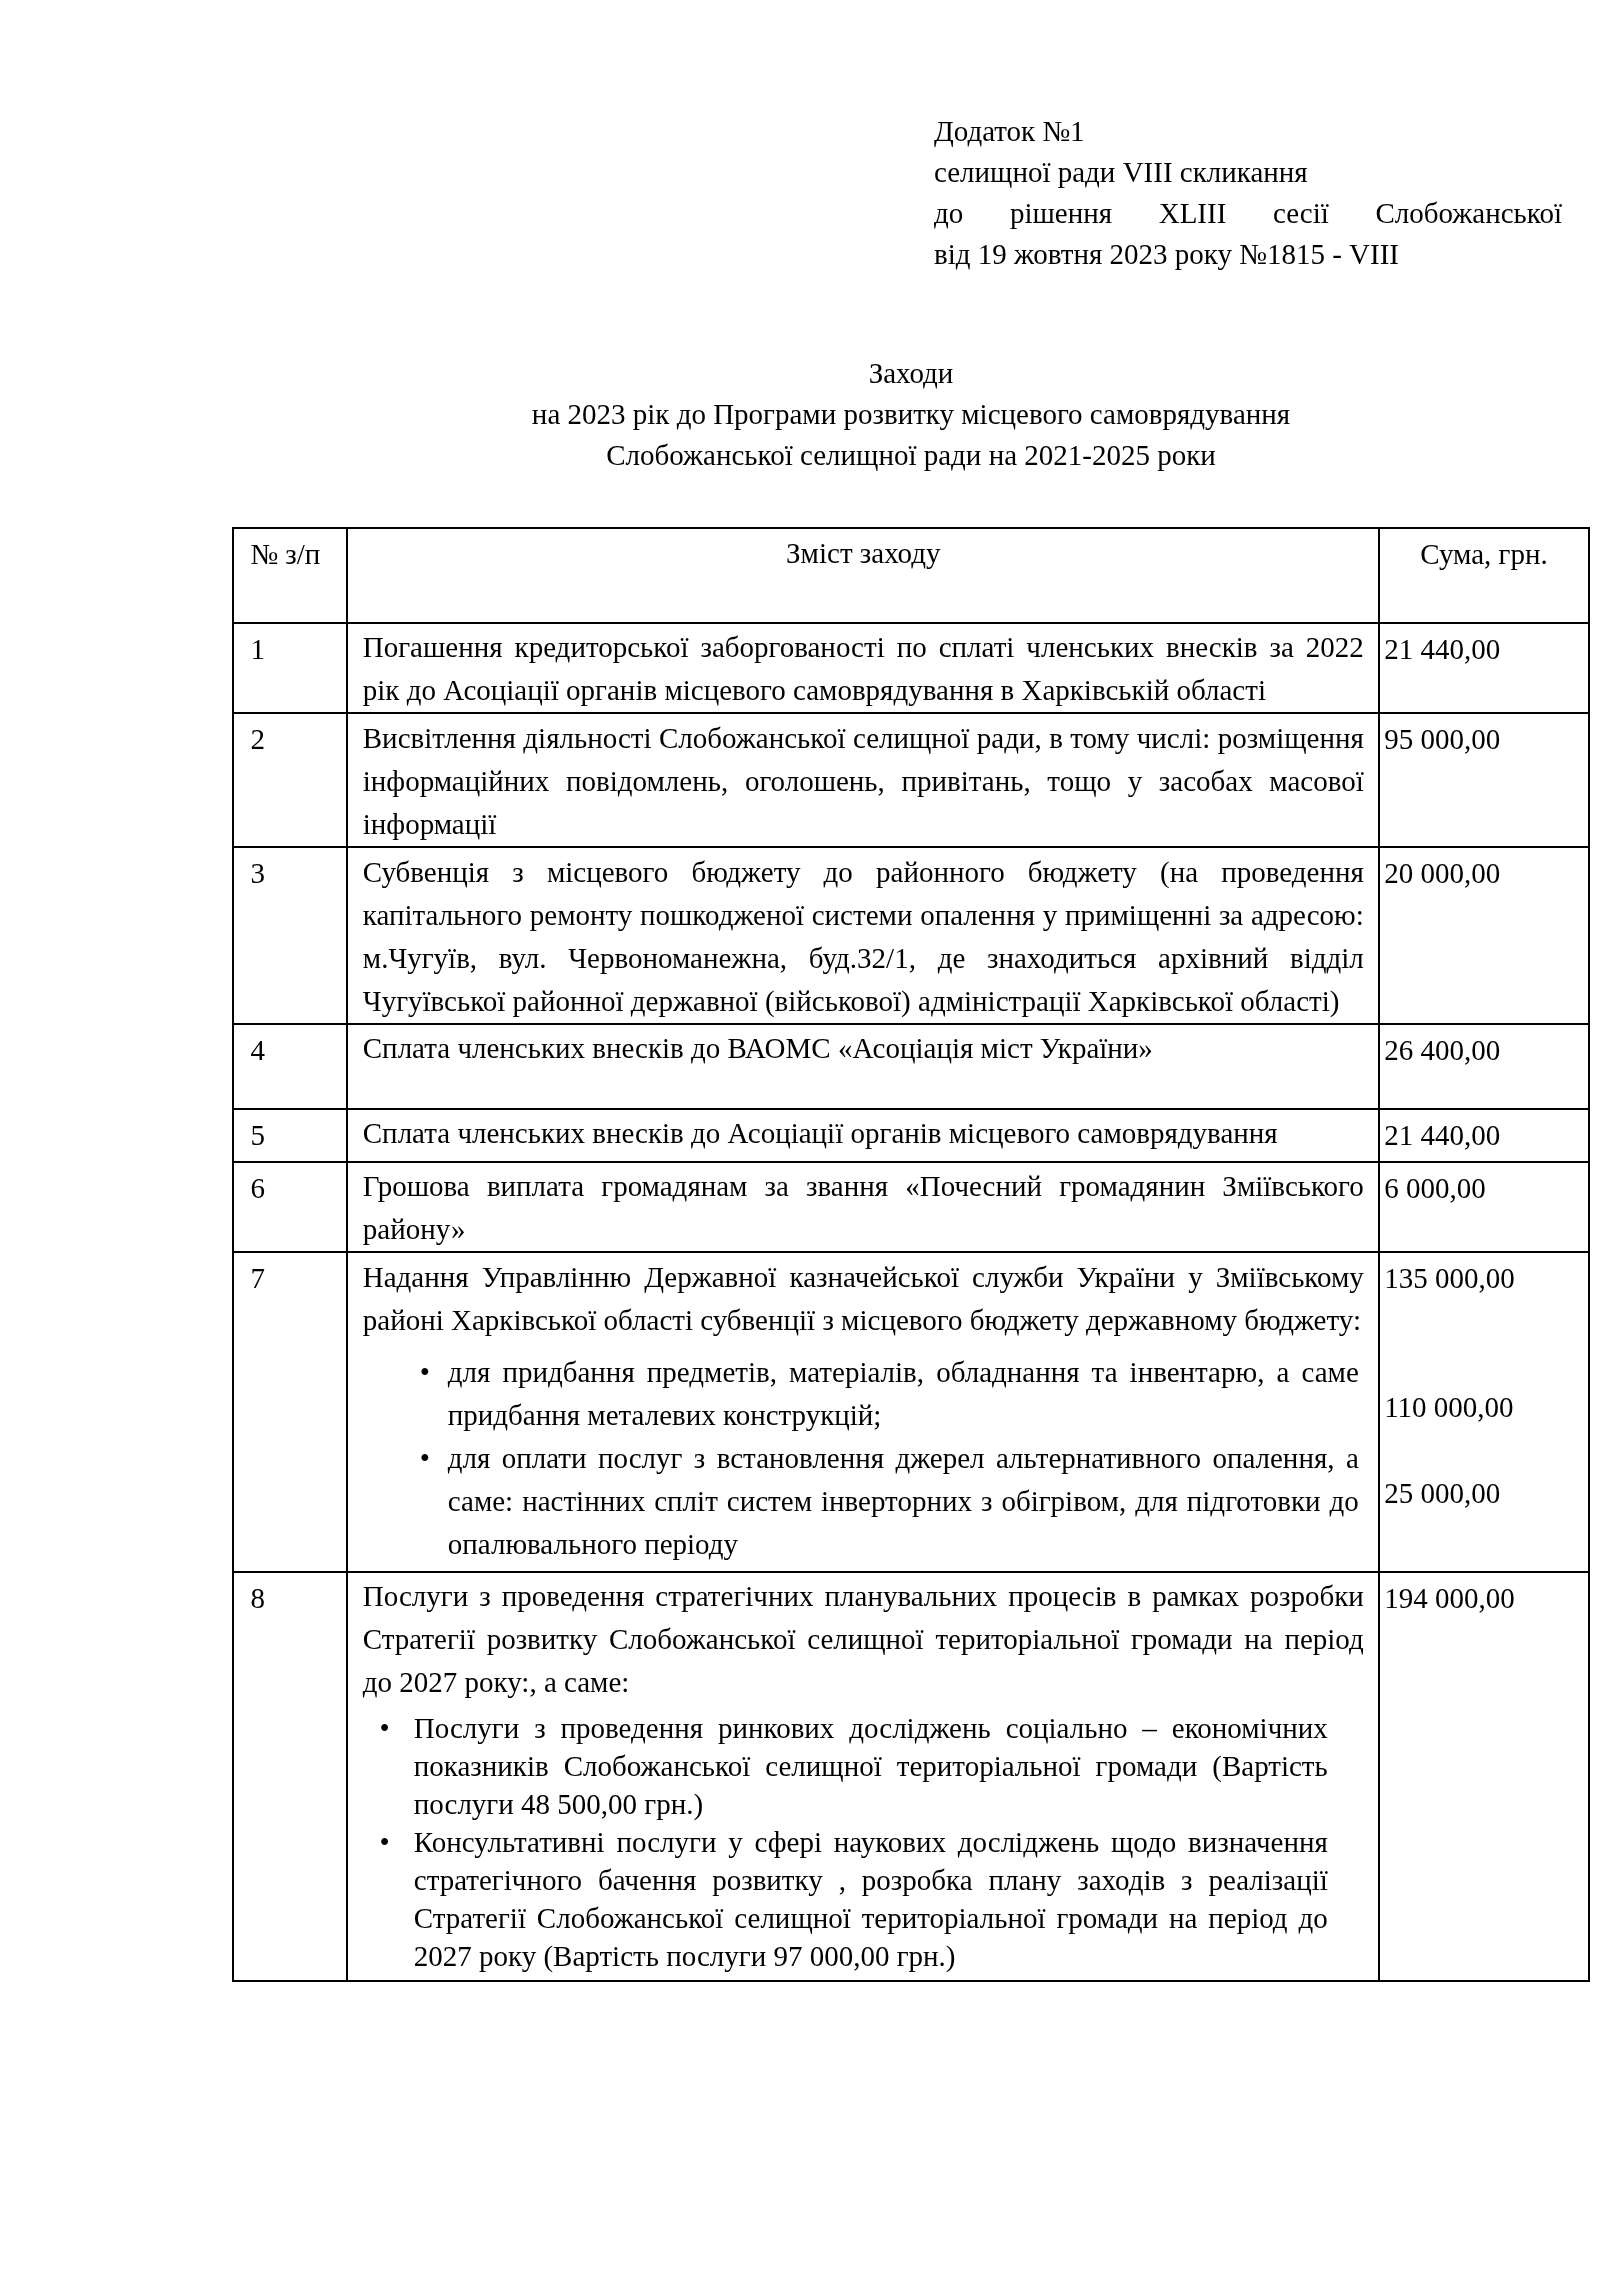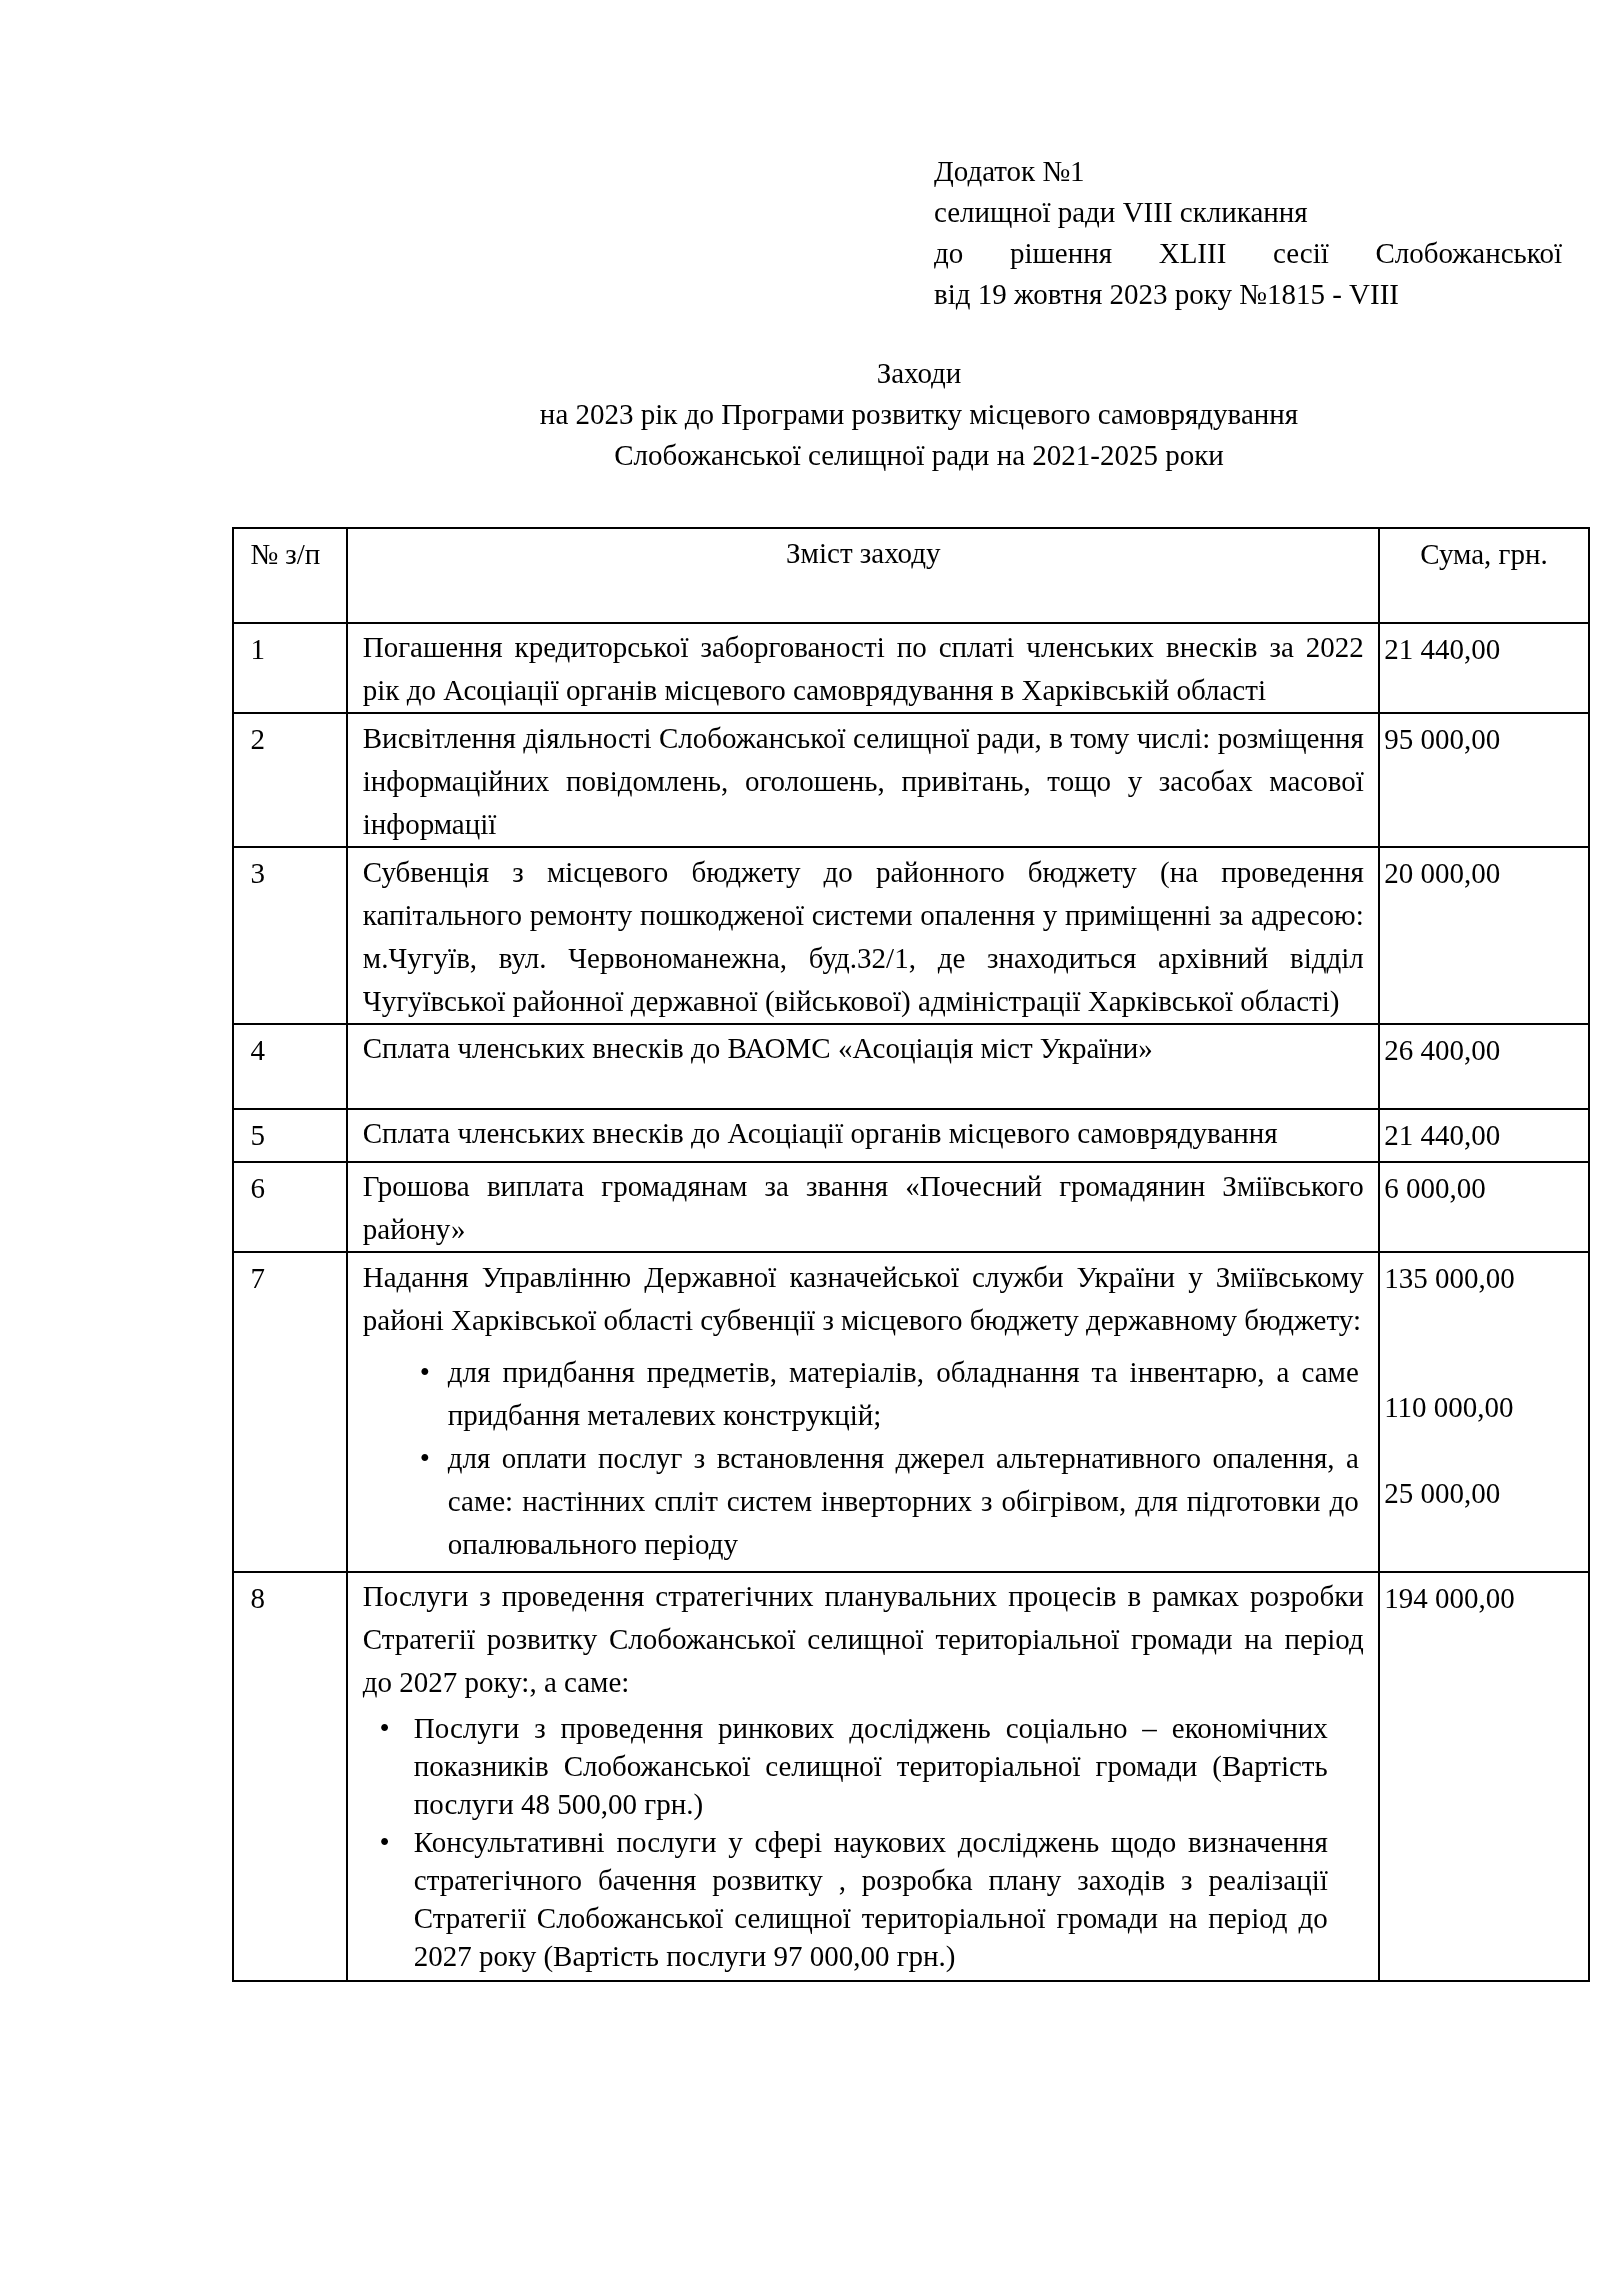--- a/index.html
+++ b/index.html
@@ -1,20 +1,20 @@
 <!DOCTYPE html>
 <html style="font-size:10.5px"><head>
 <meta charset="utf-8">
 <style>
   html,body{margin:0;padding:0;background:#fff;}
   body{width:1623px;height:2295px;position:relative;font-family:"Liberation Serif","DejaVu Serif",serif;color:#000;overflow:hidden;}
-  .appendix{position:absolute;left:934px;top:111px;width:628px;font-size:29px;line-height:41px;margin-top:40px;}
+  .appendix{position:absolute;left:934px;top:111px;width:628px;font-size:29px;line-height:41px;}
   .appendix .line{display:block;}
   .appendix .just{text-align:justify;text-align-last:justify;}
-  .title{position:absolute;left:240px;top:353px;width:1358px;text-align:center;font-size:29px;line-height:41px;}
+  .title{position:absolute;left:232px;top:353px;width:1358px;text-align:center;font-size:29px;line-height:41px;}
   table{position:absolute;left:232px;top:527px;width:1358px;border-collapse:collapse;font-size:29px;line-height:43px;}
   td,th{border:2px solid #000;vertical-align:top;padding:4px;}
   th{font-weight:normal;height:85px;padding-top:3.9px;}
   .c1{width:92px;padding-left:16.4px;text-align:left;}
   .c2{width:1001px;padding:2.6px 14.4px 0 14.4px;text-align:justify;border-radius:8px;}
   .c3{}
   .bl{list-style:none;margin:5px;padding:0;}
   .bl li{position:relative;}
   .b7 li{padding-left:80px;}
   .b7 li::before{content:"•";position:absolute;left:52px;top:0;}

